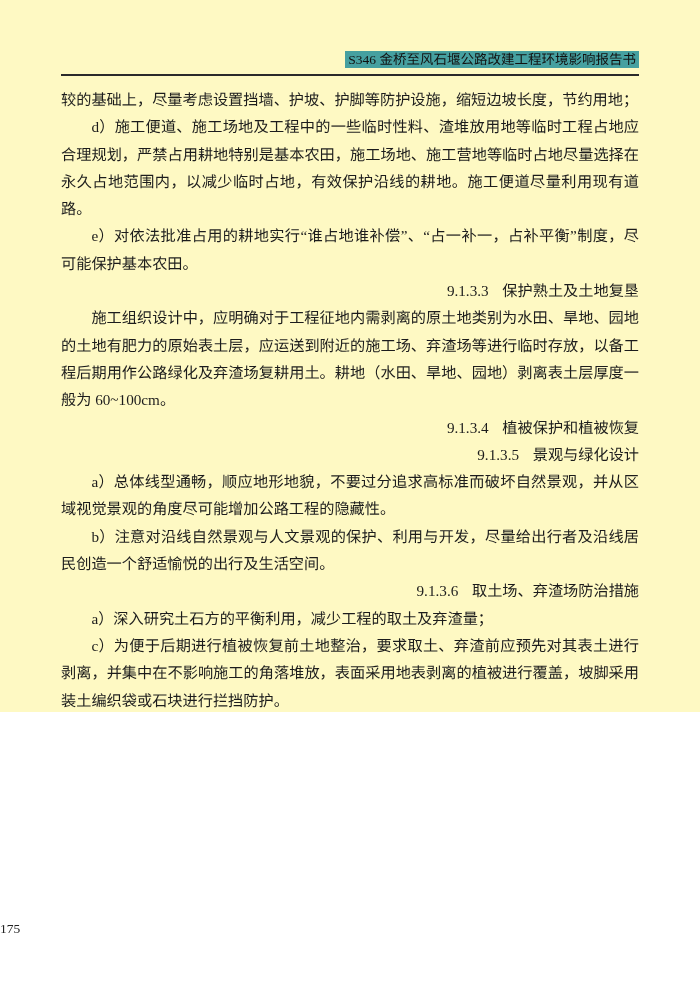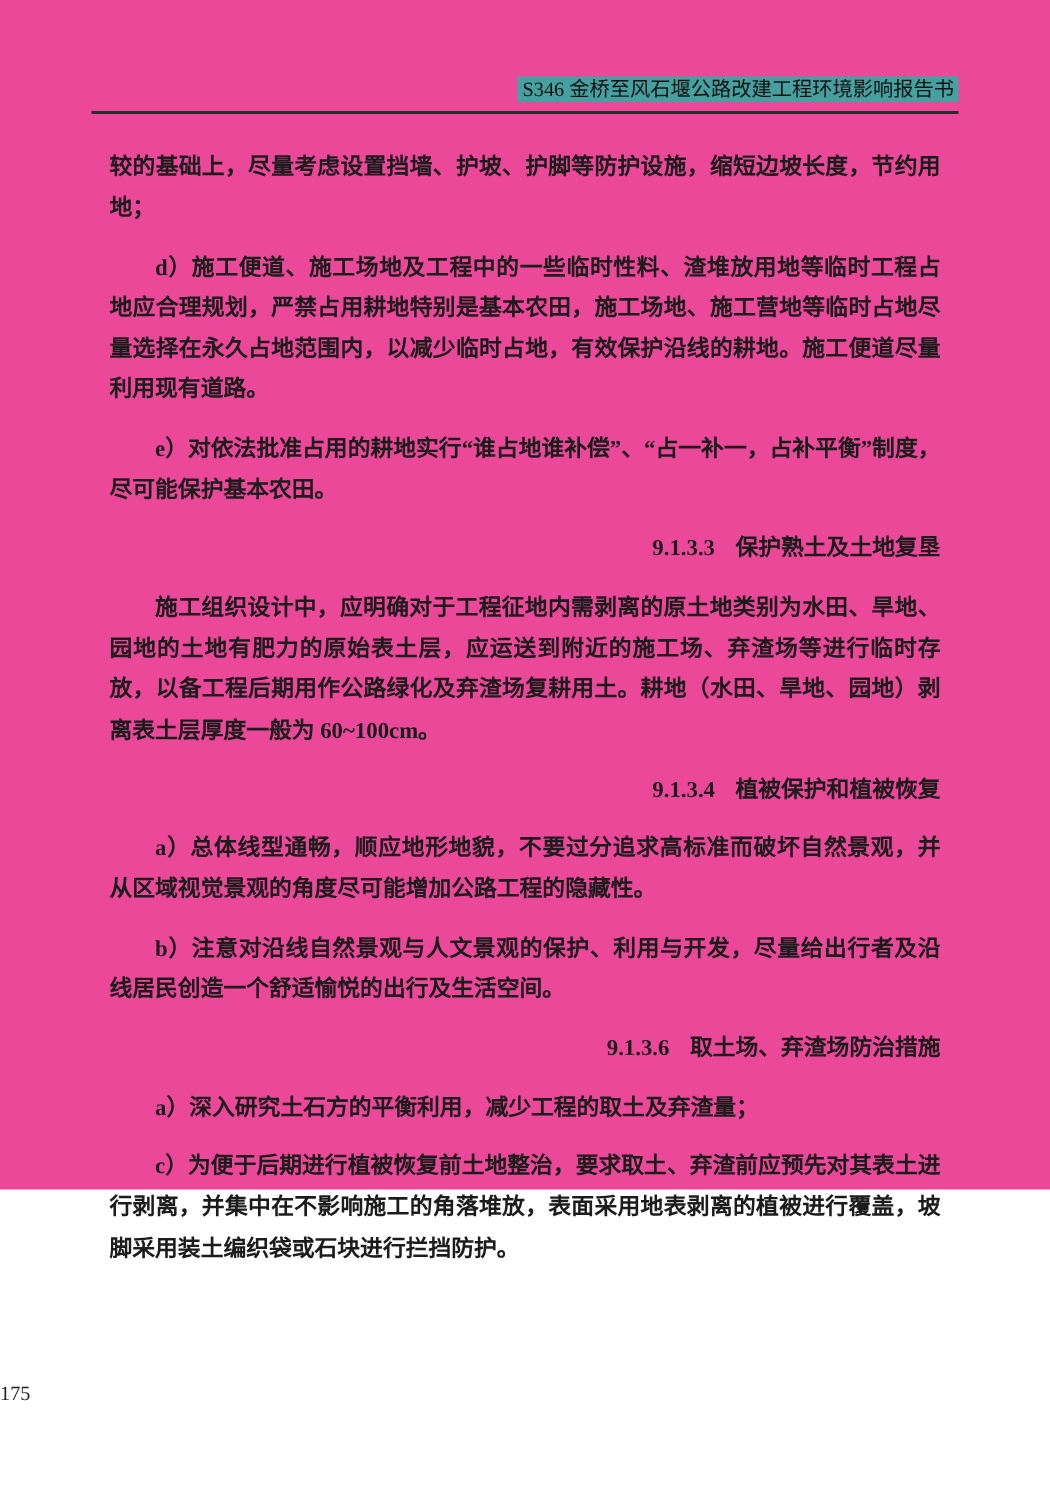--- a/index.html
+++ b/index.html
@@ -10,22 +10,22 @@
   body {
     width: 700px;
     height: 990px;
     font-family: "Liberation Serif", "DejaVu Serif", serif;
     color: #1c1c1c;
     overflow: hidden;
   }
   .page {
     position: relative;
     width: 700px;
-    height: 793px;
-    background: #ec4899;
+    height: 712px;
+    background: #fef9c3;
   }
   
   .header {
     position: absolute;
     top: 50px;
     left: 61px;
     width: 578px;
     text-align: right;
     font-size: 13.5px;
     line-height: 19px;
@@ -39,23 +39,23 @@
   }
   
   .body-text {
     position: absolute;
     top: 86px;
     left: 61px;
     width: 578px;
   }
   .body-text p,
   .body-text h3 {
-    margin: 12px;
+    margin: 0;
     font-size: 15.2px;
-    font-weight: bold;
+    font-weight: normal;
     line-height: 27.3px;
     text-align: justify;
     text-justify: inter-ideograph;
   }
   .body-text p.indent {
     text-indent: 2em;
   }
   .body-text h3 {
     text-align: right;
   }
@@ -95,20 +95,24 @@
     </h3>
 
     <p class="indent">施工组织设计中，应明确对于工程征地内需剥离的原土地类别为水田、旱地、园地的土地有肥力的原始表土层，应运送到附近的施工场、弃渣场等进行临时存放，以备工程后期用作公路绿化及弃渣场复耕用土。耕地（水田、旱地、园地）剥离表土层厚度一般为 60~100cm。</p>
 
     <h3>
       <span class="hnum">9.1.3.4</span>
       <span>植被保护和植被恢复</span>
     </h3>
 
 
+    <h3>
+      <span class="hnum">9.1.3.5</span>
+      <span>景观与绿化设计</span>
+    </h3>
 
     <p class="indent">a）总体线型通畅，顺应地形地貌，不要过分追求高标准而破坏自然景观，并从区域视觉景观的角度尽可能增加公路工程的隐藏性。</p>
 
     <p class="indent">b）注意对沿线自然景观与人文景观的保护、利用与开发，尽量给出行者及沿线居民创造一个舒适愉悦的出行及生活空间。</p>
 
     <h3>
       <span class="hnum">9.1.3.6</span>
       <span>取土场、弃渣场防治措施</span>
     </h3>
 

